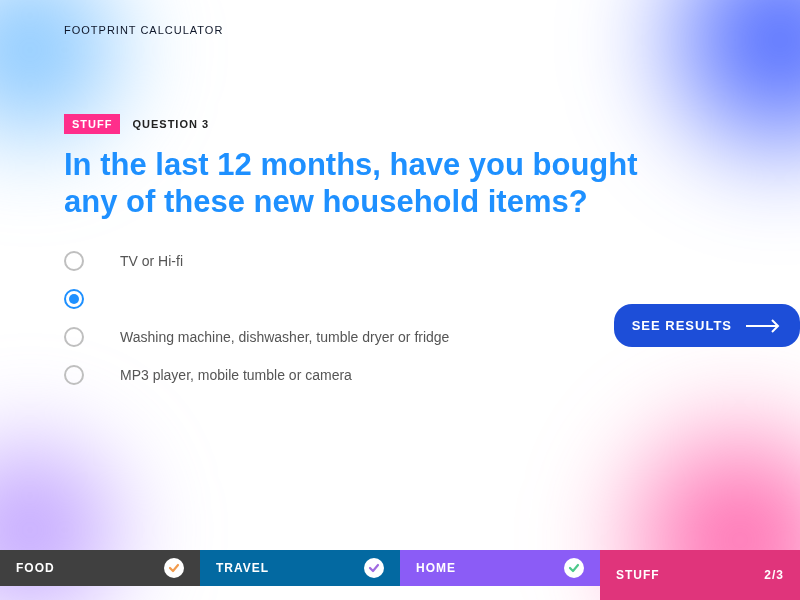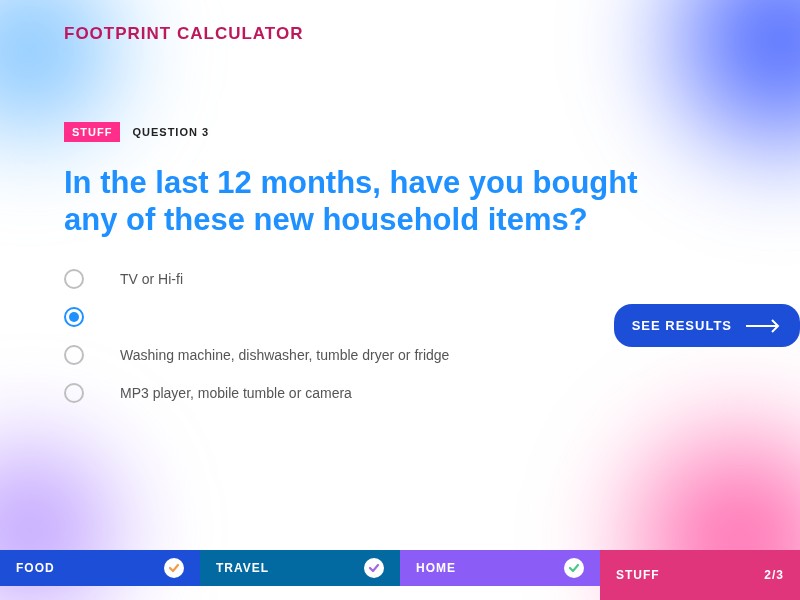--- a/index.html
+++ b/index.html
@@ -22,24 +22,24 @@
 .bg-tr { width: 320px; height: 320px; top: -120px; right: -140px; background: radial-gradient(circle, #2a4bff 0%, rgba(255,255,255,0) 70%); }
 .bg-bl { width: 260px; height: 260px; bottom: -60px; left: -100px; background: radial-gradient(circle, #b08aff 0%, rgba(255,255,255,0) 70%); }
 .bg-br { width: 320px; height: 320px; bottom: -100px; right: -100px; background: radial-gradient(circle, #ff4ea0 0%, rgba(255,255,255,0) 70%); }
 
 .main {
   position: relative;
   z-index: 1;
   padding: 24px 0 0 64px;
 }
 .app-title {
-  font-size: 17px;
-  font-weight: 700;
-  letter-spacing: 1px;
-  color: #be185d;
+  font-size: 11px;
+  font-weight: 400;
+  letter-spacing: 1px;
+  color: #0f172a;
   font-family: "Arial Black", Arial, sans-serif;
   font-stretch: condensed;
 }
 
 .cat-row { margin-top: 78px; display: flex; align-items: center; gap: 12px; }
 .cat-badge {
   background: #ff2e8b;
   color: #fff;
   font-size: 11px;
   font-weight: 700;
@@ -50,21 +50,21 @@
   font-size: 11px;
   font-weight: 700;
   letter-spacing: 1px;
   color: #222;
 }
 
 .question {
   font-size: 31px;
   font-weight: 700;
   color: #1e90ff;
-  margin-top: 22px;
+  margin-top: 12px;
   line-height: 1.2;
   max-width: 600px;
   font-family: "Arial Black", Arial, sans-serif;
   letter-spacing: 0px;
 }
 
 .options { margin-top: 22px; }
 .option {
   display: flex;
   align-items: center;
@@ -125,21 +125,21 @@
   justify-content: space-between;
   padding: 0 16px;
   height: 36px;
   font-size: 12px;
   font-weight: 700;
   letter-spacing: 1px;
   color: #fff;
   cursor: pointer;
 }
 .nav-item.tall { height: 50px; }
-.nav-food { background: #1d4ed8; }
+.nav-food { background: #404040; }
 .nav-travel { background: #0369a1; }
 .nav-home { background: #8b5cf6; }
 .nav-stuff { background: #e0347b; }
 
 .check {
   width: 20px; height: 20px;
   background: #fff;
   border-radius: 50%;
   display: flex; align-items: center; justify-content: center;
 }

